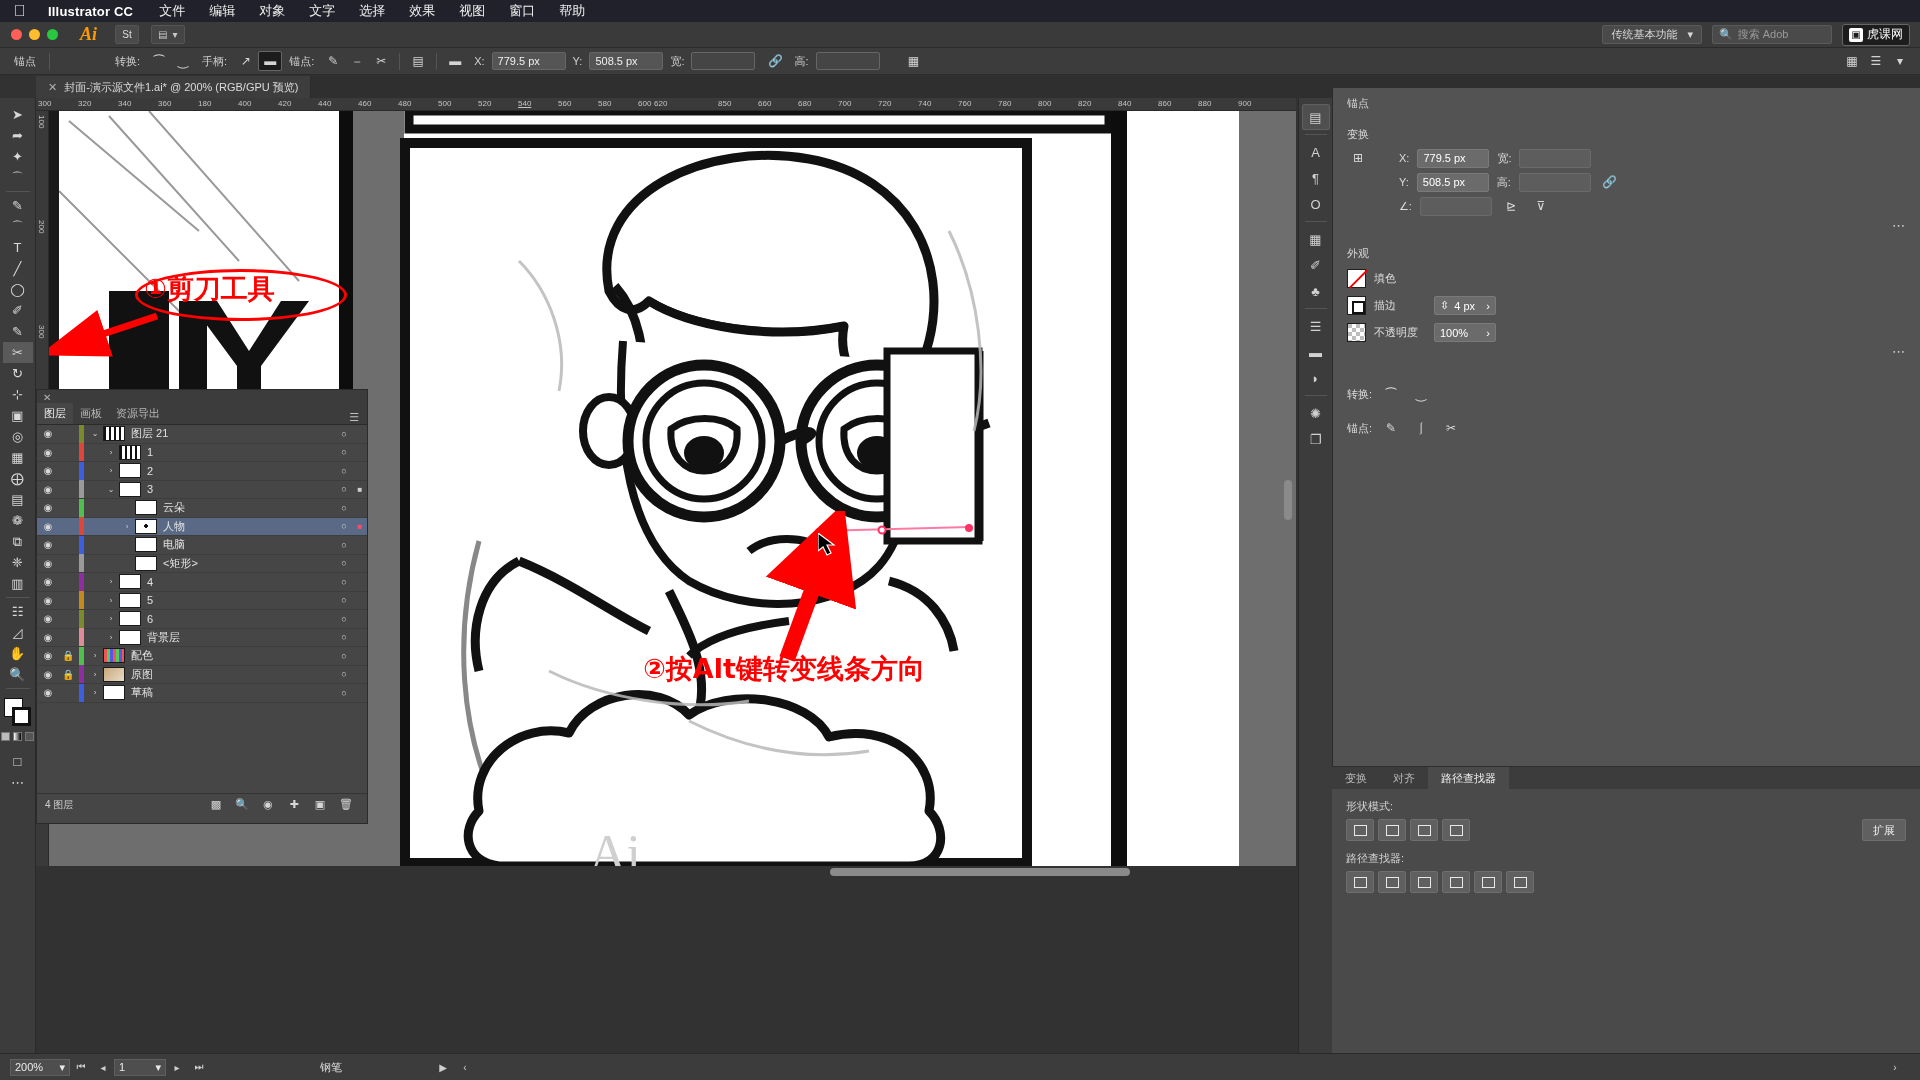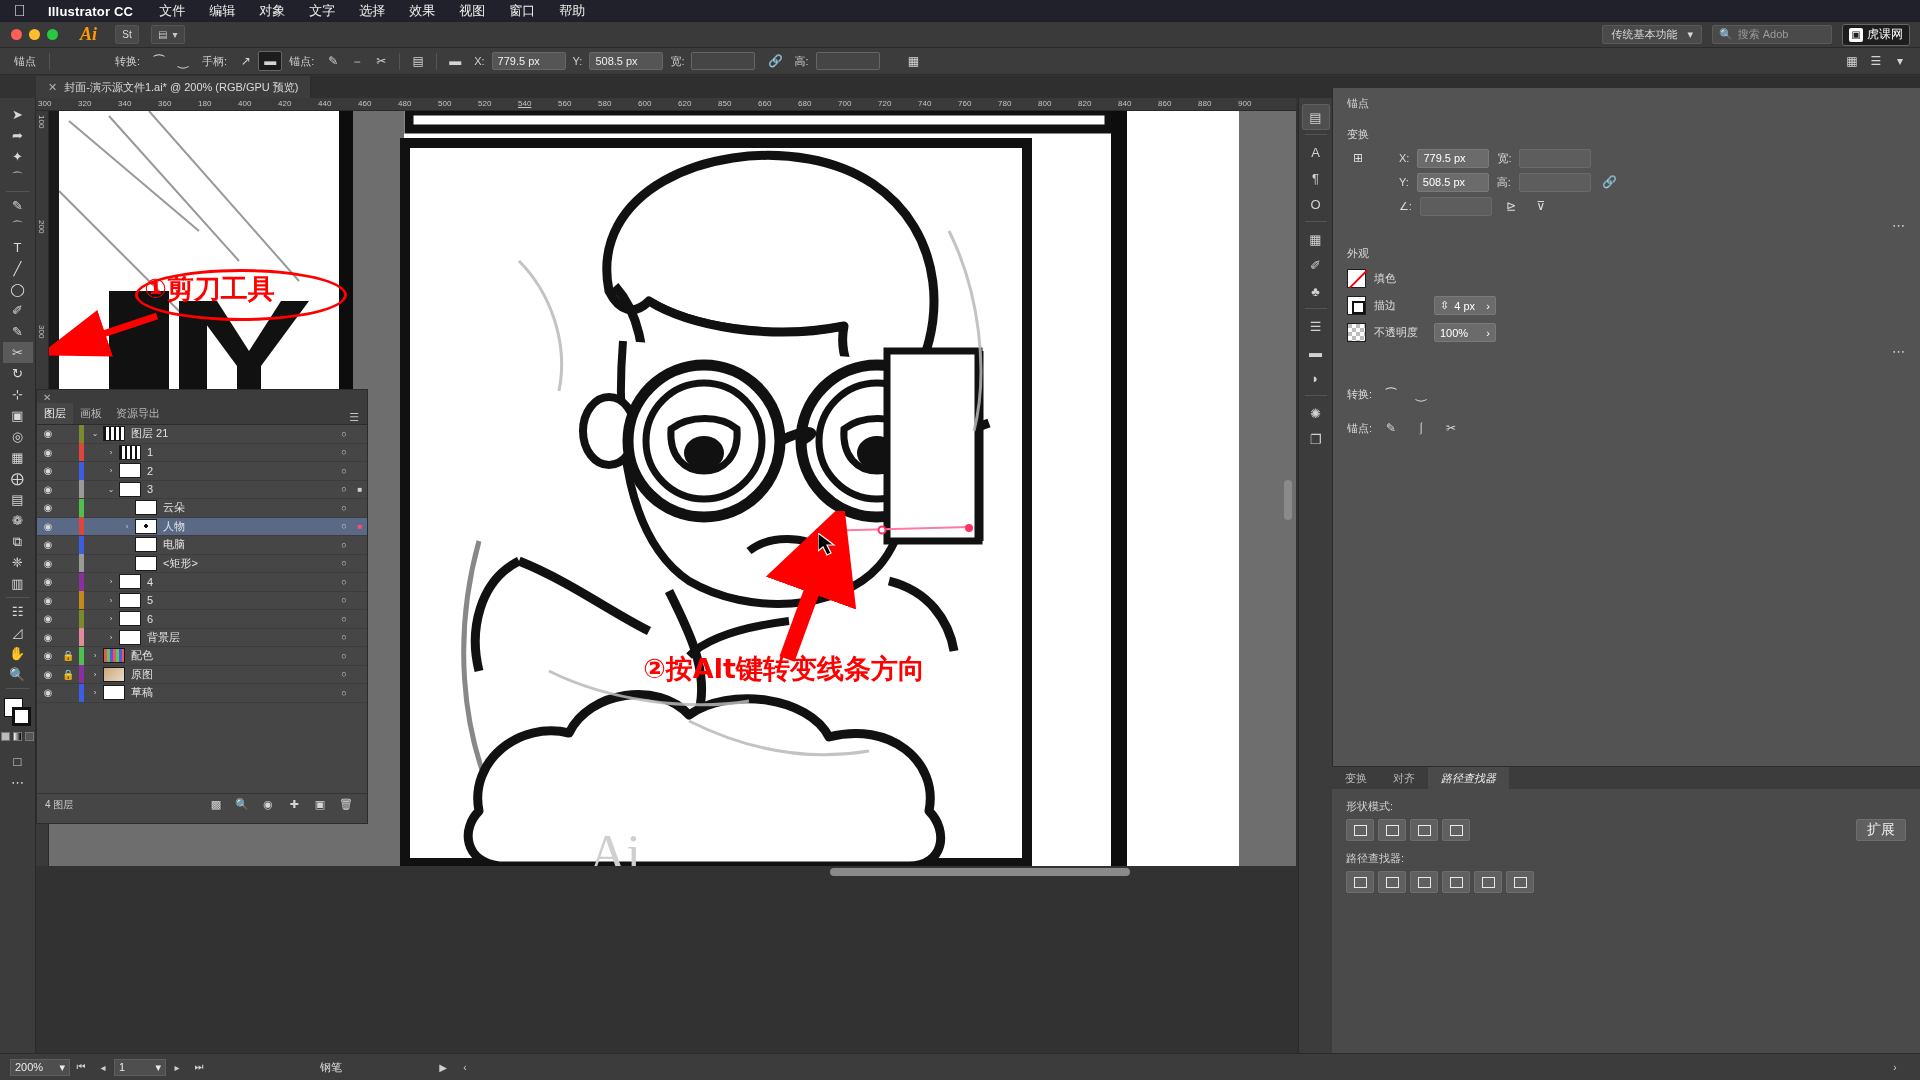--- a/index.html
+++ b/index.html
@@ -138,28 +138,28 @@
   .swbox.stroke::after{content:"";position:absolute;left:4px;top:4px;width:9px;height:9px;border:2px solid #111;}
   .swbox.opa { background:
      repeating-conic-gradient(#fff 0 25%, #bdbdbd 0 50%) 0 0/8px 8px;}
   .dots3 { position:absolute; right:14px; font-size:13px; color:#cfcfcf; letter-spacing:1px;}
 
   
   .pfpanel { position:absolute; left:1332px; top:766px; width:588px; height:287px;
     background:#4a4a4a; border-top:1px solid #2e2e2e; }
   .pf-tabs { height:22px; background:#3c3c3c; display:flex; align-items:flex-end;}
   .pf-tab { height:22px; padding:0 13px; font-size:11px; color:#b8b8b8; display:flex; align-items:center;}
-  .pf-tab.on { background:#4a4a4a; color:#f0f0f0;font-style:italic;}
+  .pf-tab.on { background:#4a4a4a; color:#f0f0f0;}
   .pf-lbl { font-size:11px; color:#d2d2d2; padding:10px 14px 5px 14px;}
   .pf-btns { display:flex; gap:4px; padding:0 14px; align-items:center;}
   .pfb { width:28px; height:22px; background:#606060; border:1px solid #6e6e6e; border-radius:2px;
     display:flex; align-items:center; justify-content:center;}
   .pfb .sq { width:13px; height:11px; border:1.5px solid #e8e8e8;}
   .pf-exp { margin-left:auto; height:22px; background:#606060; border:1px solid #6e6e6e; border-radius:2px;
-    display:flex; align-items:center; padding:0 10px; font-size:14px; color:#ececec;}
+    display:flex; align-items:center; padding:0 10px; font-size:11px; color:#ececec;}
 
   
   .status { position:absolute; left:0; top:1053px; width:1920px; height:27px;
     background:#3c3c3c; border-top:1px solid #2a2a2a; display:flex; align-items:center; gap:0;}
   .st-zoom { width:60px; height:17px; background:#4e4e4e; border:1px solid #5e5e5e; margin-left:10px;
     font-size:11px; color:#eaeaea; display:flex; align-items:center; padding:0 4px;}
   .st-ic { width:22px; text-align:center; font-size:10px; color:#cfcfcf;}
   .st-page { width:52px; height:17px; background:#4e4e4e; border:1px solid #5e5e5e;
     font-size:11px; color:#eaeaea; display:flex; align-items:center; padding:0 4px; gap:4px;}
   .st-tool { font-size:11px; color:#dcdcdc; margin-left:110px;}
@@ -307,21 +307,21 @@
       <span class="tk" style="left: 242px;">420</span>
       <span class="tk" style="left: 282px;">440</span>
       <span class="tk" style="left: 322px;">460</span>
       <span class="tk" style="left: 362px;">480</span>
       <span class="tk" style="left: 402px;">500</span>
       <span class="tk" style="left: 442px;">520</span>
       <span class="tk" style="left: 482px; text-decoration: underline;">540</span>
       <span class="tk" style="left: 522px;">560</span>
       <span class="tk" style="left: 562px;">580</span>
       <span class="tk" style="left: 602px;">600</span>
-      <span class="tk" style="left: 642px; text-align: right;">620</span>
+      <span class="tk" style="left: 618px; text-align: right;">620</span>
       <span class="tk" style="left: 682px;">850</span>
       <span class="tk" style="left: 722px;">660</span>
       <span class="tk" style="left: 762px;">680</span>
       <span class="tk" style="left: 802px;">700</span>
       <span class="tk" style="left: 842px;">720</span>
       <span class="tk" style="left: 882px;">740</span>
       <span class="tk" style="left: 922px;">760</span>
       <span class="tk" style="left: 962px;">780</span>
       <span class="tk" style="left: 1002px;">800</span>
       <span class="tk" style="left: 1042px;">820</span>

